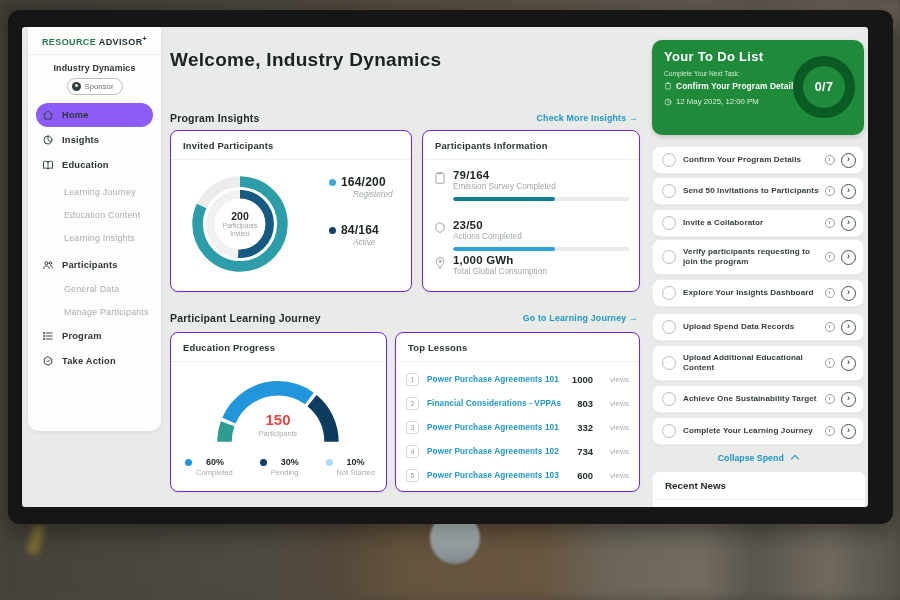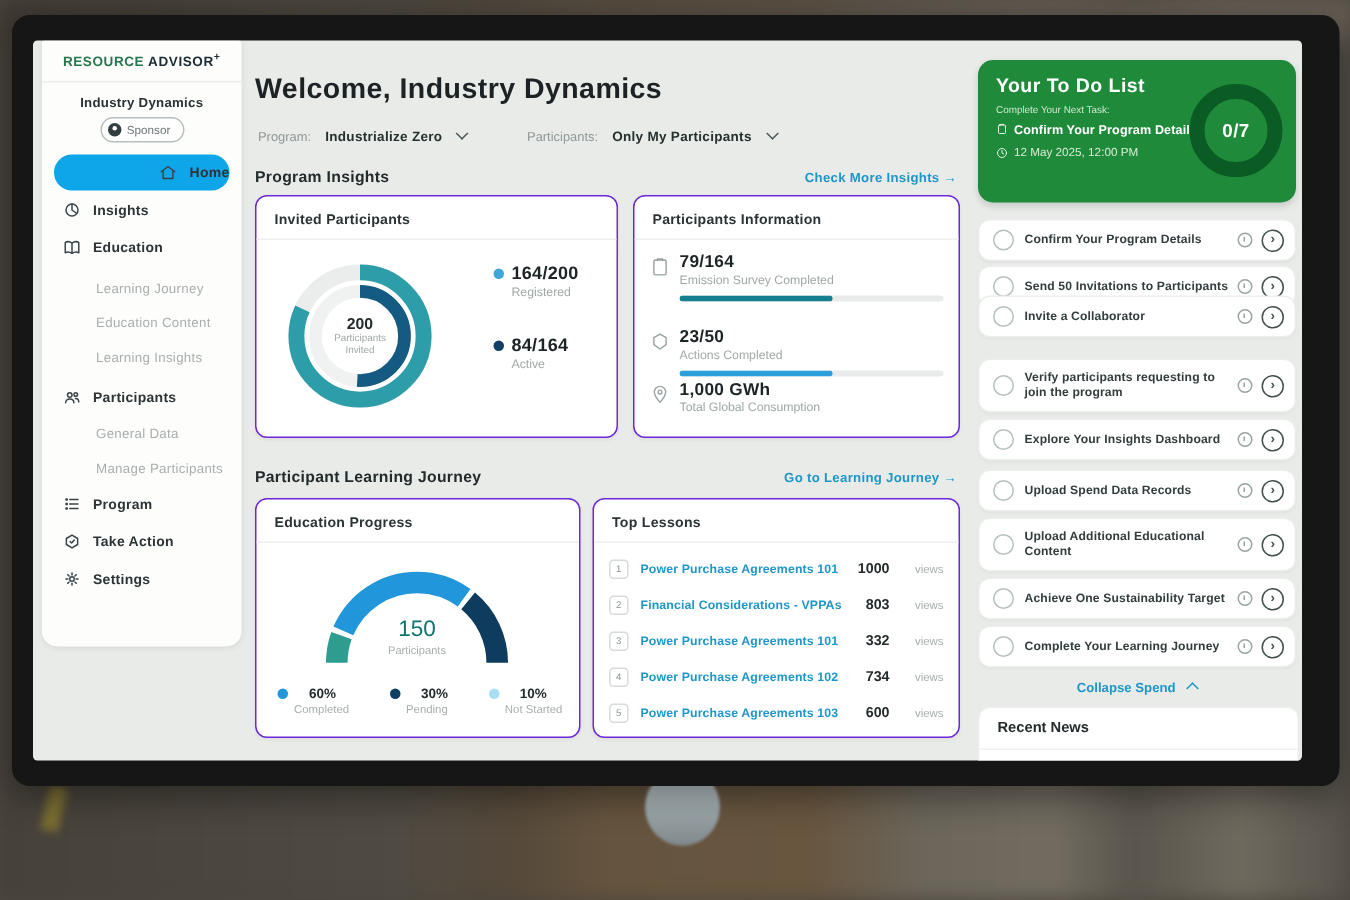--- a/index.html
+++ b/index.html
@@ -21,21 +21,21 @@
   .logo{position:absolute;top:8px;left:0;width:100%;text-align:center;font-size:9px;font-weight:bold;letter-spacing:.4px;}
   .logo .g{color:#27774d;} .logo .d{color:#1c2b33;} .logo sup{font-size:7px;color:#1c2b33;}
   .side-div{position:absolute;top:27px;left:0;width:100%;height:1px;background:#ececec;}
   .org{position:absolute;top:36px;left:0;width:100%;text-align:center;font-size:8.8px;font-weight:bold;color:#2a3133;letter-spacing:.2px;}
   .sponsor{position:absolute;top:51px;left:50%;transform:translateX(-50%);display:flex;align-items:center;gap:4px;border:1px solid #b9bfbf;border-radius:9px;height:15px;padding:0 8px 0 4px;background:#fff;}
   .sponsor .ic{width:9px;height:9px;border-radius:50%;background:#323d41;position:relative;}
   .sponsor .ic:after{content:"";position:absolute;left:3px;top:2px;width:3px;height:3px;border-radius:50%;background:#fff;}
   .sponsor .tx{font-size:7.8px;color:#6b7476;}
   .nav{position:absolute;top:76px;left:0;width:100%;}
   .nav-item{display:flex;align-items:center;gap:8px;height:25px;padding-left:14px;font-size:9.3px;font-weight:bold;color:#2c3436;letter-spacing:.2px;cursor:pointer;}
-  .nav-item.active{background:#0ea5e9;border-radius:14px;margin:0 8px;padding-left:6px;height:24px;justify-content:flex-end;}
+  .nav-item.active{background:#8b5cf6;border-radius:14px;margin:0 8px;padding-left:6px;height:24px;}
   .nav-item.sub{height:23px;padding-left:36px;font-weight:normal;color:#a9aeae;font-size:8.9px;}
   .nav-item .nicon{width:12px;height:12px;flex:0 0 12px;display:flex;}
   .nav-item svg{width:12px;height:12px;stroke:#39454a;stroke-width:2;fill:none;stroke-linecap:round;stroke-linejoin:round;}
   .nav-gap{height:3px;}
   
   .main-title{position:absolute;left:148px;top:22px;font-size:19px;font-weight:bold;color:#1d2325;letter-spacing:.3px;}
   .filters{position:absolute;left:150px;top:54px;display:flex;gap:40px;align-items:center;}
   .f-label{font-size:8.6px;color:#8f9899;}
   .f-value{font-size:9px;font-weight:bold;color:#25302f;margin-left:5px;letter-spacing:.2px;}
   .caret{display:inline-block;width:5px;height:5px;border-left:1.4px solid #4a5558;border-bottom:1.4px solid #4a5558;transform:rotate(-45deg);margin-left:6px;margin-bottom:2px;}
@@ -46,34 +46,34 @@
   .card-div{position:absolute;left:0;top:28px;width:100%;height:1px;background:#efefee;}
   
   .donut-wrap{position:absolute;left:16px;top:40px;width:106px;height:106px;}
   .donut-center{position:absolute;left:16px;top:40px;width:106px;height:106px;display:flex;flex-direction:column;align-items:center;justify-content:center;text-align:center;}
   .dc-val{font-size:10.5px;font-weight:bold;color:#242b2d;}
   .dc-lab{font-size:6.6px;color:#a0a7a7;line-height:1.25;}
   .leg-block{position:absolute;left:158px;}
   .leg-line{display:flex;align-items:center;gap:5px;}
   .dot{width:7px;height:7px;border-radius:50%;}
   .leg-val{font-size:12px;font-weight:bold;color:#1d2426;letter-spacing:.2px;}
-  .leg-lab{font-size:8.2px;color:#a0a7a7;margin-left:12px;margin-top:1px;}
+  .leg-lab{font-size:8.2px;color:#a0a7a7;margin-left:24px;margin-top:1px;font-style:italic;}
   
   .pi-row{position:absolute;left:10px;width:196px;}
   .pi-ic{position:absolute;left:0;top:2px;width:14px;height:14px;}
   .pi-ic svg{width:14px;height:14px;stroke:#97a1a1;stroke-width:1.6;fill:none;stroke-linecap:round;stroke-linejoin:round;}
   .pi-val{margin-left:20px;font-size:11.5px;font-weight:bold;color:#1d2426;letter-spacing:.2px;}
   .pi-lab{margin-left:20px;font-size:8.2px;color:#a0a7a7;margin-top:1px;}
   .bar{margin-left:20px;margin-top:6px;width:176px;height:4px;border-radius:2px;background:#e9eaea;overflow:hidden;}
   .bar-fill{height:4px;border-radius:2px;}
   
   .gauge-wrap{position:absolute;left:42px;top:44px;width:130px;height:72px;}
   .gauge-arc{fill:none;stroke-width:14;}
   .gauge-center{position:absolute;left:42px;top:78px;width:130px;text-align:center;}
-  .gc-val{font-size:15px;font-weight:normal;color:#0f766e;}
+  .gc-val{font-size:15px;font-weight:bold;color:#ef4444;}
   .gc-lab{font-size:7.4px;color:#a7adad;margin-top:1px;}
   .gauge-leg{position:absolute;left:14px;top:124px;width:190px;display:flex;justify-content:space-between;}
   .gl-item .top{display:flex;align-items:center;gap:14px;font-size:9px;font-weight:bold;color:#232a2c;}
   .gl-item .bot{font-size:7.6px;color:#a7adad;margin-left:11px;margin-top:1px;}
   
   .lesson-row{position:absolute;left:10px;width:223px;height:20px;display:flex;align-items:center;}
   .rank{width:11px;height:11px;border:1px solid #d7dbdb;border-radius:3px;font-size:6.4px;color:#8b9494;display:flex;align-items:center;justify-content:center;flex:0 0 11px;}
   .l-title{margin-left:8px;font-size:8.2px;font-weight:bold;color:#1e96c8;letter-spacing:.1px;flex:1;cursor:pointer;}
   .l-views-num{font-size:9.5px;font-weight:bold;color:#242b2d;}
   .l-views-suf{font-size:7.6px;color:#a7adad;margin-left:17px;}
@@ -191,45 +191,24 @@
           </div>
           <div class="nav-item">
             <span class="nicon">
                 <svg viewBox="0 0 24 24">
                   <path d="M12 3.5 L19.5 8 V16 L12 20.5 L4.5 16 V8 Z"></path>
                   <path d="M9.5 12 L11.5 14 L15 10"></path>
                 </svg>
               </span>
             <span>Take Action</span>
           </div>
-          <div class="nav-item">
-            <span class="nicon">
-                <svg viewBox="0 0 24 24">
-                  <circle cx="12" cy="12" r="3"></circle>
-                  <path d="M12 4 V6.5 M12 17.5 V20 M4 12 H6.5 M17.5 12 H20 M6.3 6.3 L8.1 8.1 M15.9 15.9 L17.7 17.7 M17.7 6.3 L15.9 8.1 M8.1 15.9 L6.3 17.7"></path>
-                </svg>
-              </span>
-            <span>Settings</span>
-          </div>
         </div>
       </div>
 
       <div class="main-title">Welcome, Industry Dynamics</div>
-      <div class="filters">
-        <div>
-          <span class="f-label">Program:</span>
-          <span class="f-value">Industrialize Zero</span>
-          <span class="caret"></span>
-        </div>
-        <div>
-          <span class="f-label">Participants:</span>
-          <span class="f-value">Only My Participants</span>
-          <span class="caret"></span>
-        </div>
-      </div>
 
       <div class="sec-head" style="left:148px;top:85px;">Program Insights</div>
       <div class="sec-link" style="left:480px;top:86px;width:136px;text-align:right;">
         <span>Check More Insights</span>
         <span>→</span>
       </div>
 
       <div class="card" style="left:148px;top:103px;width:240px;height:160px;">
         <div class="card-title">Invited Participants</div>
         <div class="card-div"></div>
@@ -403,21 +382,21 @@
           </span>
       </div>
       <div class="todo-item" style="top:150px;height:28px;">
         <span class="chk"></span>
         <span class="t-lab">Send 50 Invitations to Participants</span>
         <span class="mini-clock"></span>
         <span class="chev">
             <span>›</span>
           </span>
       </div>
-      <div class="todo-item" style="top:170px;height:28px;">
+      <div class="todo-item" style="top:182px;height:28px;">
         <span class="chk"></span>
         <span class="t-lab">Invite a Collaborator</span>
         <span class="mini-clock"></span>
         <span class="chev">
             <span>›</span>
           </span>
       </div>
       <div class="todo-item" style="top:212px;height:36px;">
         <span class="chk"></span>
         <span class="t-lab">Verify participants requesting to join the program</span>

